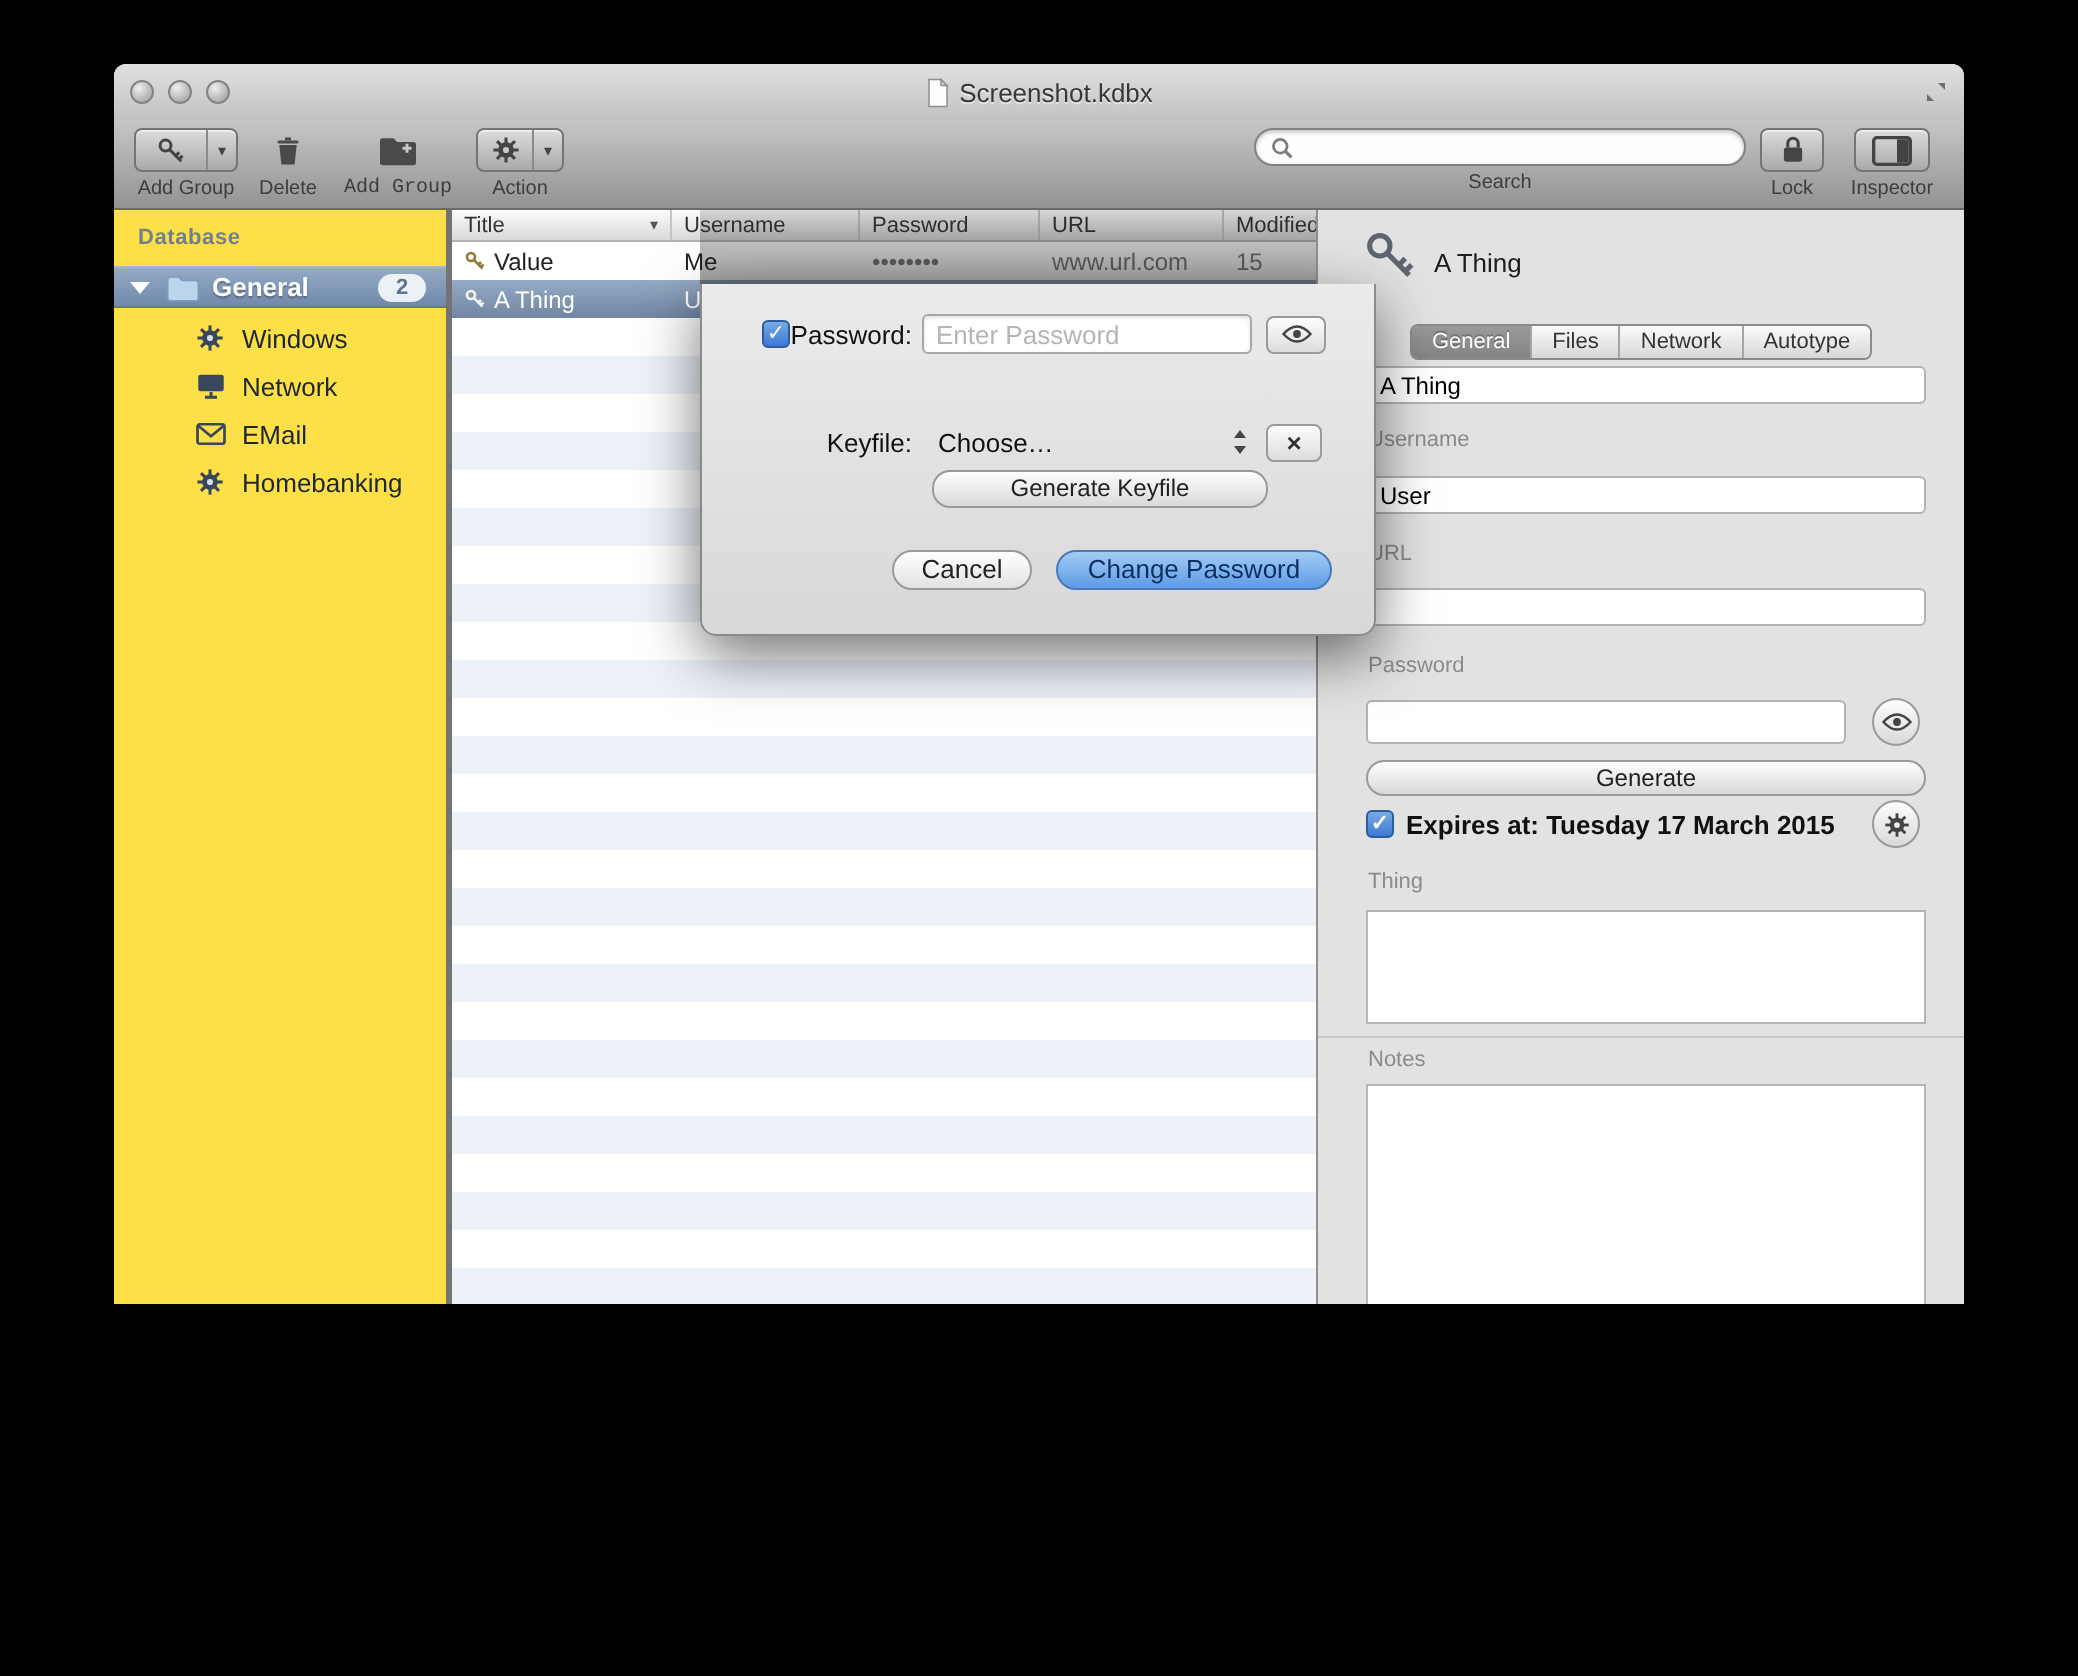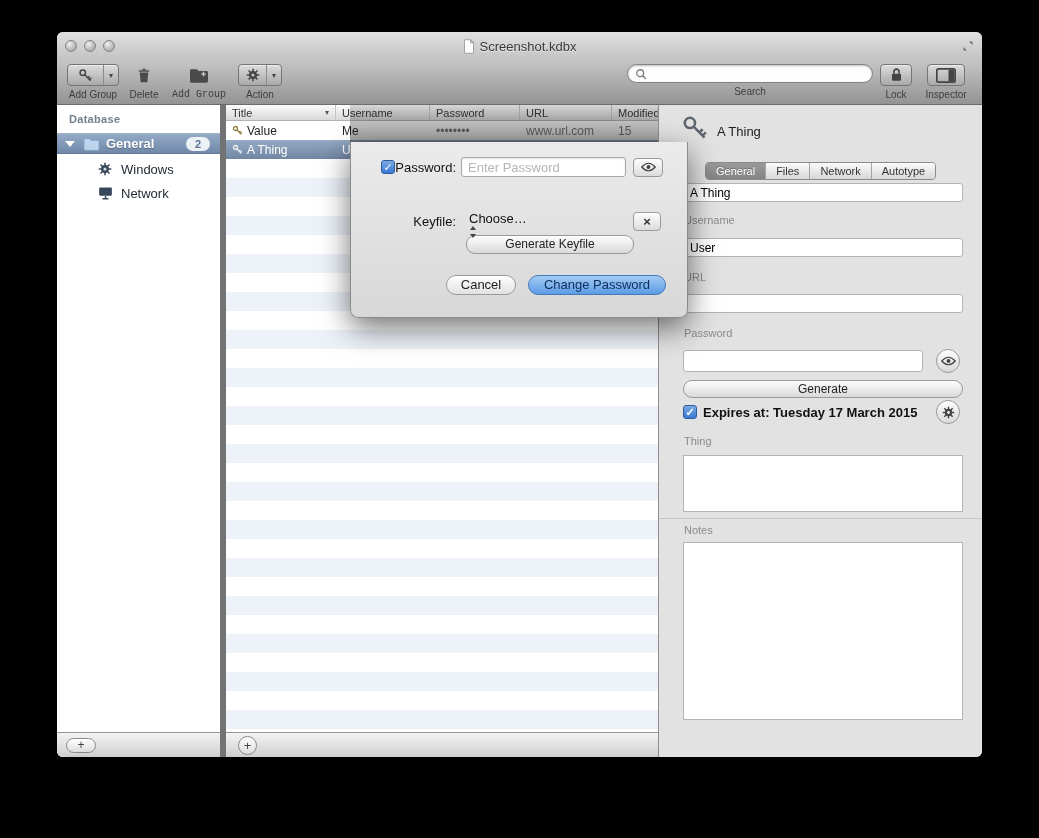--- a/index.html
+++ b/index.html
@@ -1,17 +1,17 @@
 <!DOCTYPE html>
 <html><head>
 <meta charset="utf-8">
 <style>
   * { margin:0; padding:0; box-sizing:border-box; }
   body { background:#000; font-family:"Liberation Sans", sans-serif; }
-  .screen { position:relative; width:1039px; height:838px; background:#000; overflow:hidden; }
+  .screen { position:relative; width:1039px; height:652px; background:#000; overflow:hidden; }
 
   .window { position:absolute; left:57px; top:32px; width:925px; height:725px;
             border-radius:6px; overflow:hidden; background:#e4e4e4;
             box-shadow:0 10px 30px rgba(0,0,0,.6); }
 
   
   .titlebar { position:absolute; left:0; top:0; right:0; height:28px;
               background:linear-gradient(#e0e0e0,#c3c3c3); }
   .title-center { height:28px; display:flex; align-items:center; justify-content:center; gap:5px;
                   color:#383838; font-size:13px; text-shadow:0 1px 0 rgba(255,255,255,.5); }
@@ -35,21 +35,21 @@
   .split .seg-b { width:15px; border-left:1px solid #8a8a8a; display:flex; align-items:center; justify-content:center;
                   font-size:8px; color:#444; }
   .search-field { height:19px; border-radius:10px; background:#fdfdfd; border:1px solid #828282;
                   box-shadow:inset 0 1px 2px rgba(0,0,0,.25); display:flex; align-items:center; padding:0 7px; gap:4px; }
   .search-field input { border:none; outline:none; background:transparent; flex:1; font-size:12px; height:15px; }
 
   
   .content { position:absolute; left:0; top:73px; right:0; bottom:0; }
 
   .sidebar { position:absolute; left:0; top:0; width:169px; height:652px;
-             background:#ffffff; border-right:6px solid #737373;padding-left:15px; }
+             background:#fde047; border-right:3px solid #737373;padding-left:15px; }
   .db-header { position:absolute; left:12px; top:8px; font-size:11px; font-weight:bold;
                color:#71808f; letter-spacing:.3px; }
   .group-row { position:absolute; left:0; top:28px; width:100%; height:21px;
                background:linear-gradient(#94aac5,#7089aa);
                border-top:1px solid #a3b5cb; border-bottom:1px solid #64799a;
                display:flex; align-items:center; color:#fff; font-weight:bold; font-size:13px;
                text-shadow:0 1px 1px rgba(0,0,0,.3); }
   .disclosure { width:0; height:0; border-left:5px solid transparent; border-right:5px solid transparent;
                 border-top:6px solid #fff; margin:0 8px 0 8px; }
   .group-row .gicon { margin-right:6px; display:flex; }
@@ -126,21 +126,21 @@
            padding:14px 21px 14px 14px; font-size:13px; color:#111; }
   .srow { display:flex; align-items:center; height:22px; position:relative; }
   .srow .slbl { width:96px; text-align:right; padding-right:5px; flex:none; }
   .sinput { width:165px; height:20px; border:1px solid #a8a8a8; border-radius:3px; background:#fff;
             box-shadow:inset 0 1px 2px rgba(0,0,0,.12); font-size:13px; padding:0 6px; outline:none; margin-right:7px; }
   .sinput::placeholder { color:#b5b5b5; }
   .mini-btn { width:30px; height:19px; border:1px solid #9a9a9a; border-radius:4px;
               background:linear-gradient(#fdfdfd,#dcdcdc); display:flex; align-items:center; justify-content:center;
               font-size:13px; color:#333; flex:none; }
   .sheet-checkbox { position:absolute; left:16px; top:4px; }
-  .popup { width:165px; height:20px; display:flex; padding:0 2px 0 8px; margin-right:7px;flex-direction:column; }
+  .popup { width:165px; height:20px; display:flex; align-items:center; padding:0 2px 0 8px; margin-right:7px; }
   .popup .val { flex:1; }
   .genkey { margin:3px 0 0 101px; width:168px; height:19px; border-radius:9px; border:1px solid #9a9a9a;
             background:linear-gradient(#fdfdfd,#d9d9d9); font-size:12px; color:#222; text-align:center; line-height:17px; }
   .btnrow { margin-top:21px; display:flex; justify-content:flex-end; gap:12px; height:20px; }
   .btn { height:20px; border-radius:10px; border:1px solid #9a9a9a; background:linear-gradient(#ffffff,#e2e2e2);
          font-size:13px; color:#222; padding:0 14px; line-height:18px; text-align:center; }
   .btn.default { background:linear-gradient(#a3cbf4,#5d9be6); border-color:#4879b8; color:#0d2f5e; width:138px; padding:0; }
   .btn.cancel { width:70px; padding:0; }
 
   svg { display:block; }
@@ -296,20 +296,44 @@
           </div>
           <div class="side-item">
             <span class="icn">
               <svg width="15" height="14" viewBox="0 0 20 18">
                   <rect x="1.5" y="1.5" width="17" height="11" rx="1.5" fill="#39475a"></rect>
                   <line x1="10" y1="13" x2="10" y2="16" stroke="#39475a" stroke-width="2"></line>
                   <line x1="6" y1="16.5" x2="14" y2="16.5" stroke="#39475a" stroke-width="2"></line>
                 </svg>
             </span>
             <span>Network</span>
+          </div>
+          <div class="side-item">
+            <span class="icn">
+              <svg width="15" height="12" viewBox="0 0 20 15">
+                  <rect x="1" y="1" width="18" height="13" rx="1.5" fill="none" stroke="#39475a" stroke-width="1.8"></rect>
+                  <path d="M1.5 2 L10 9 L18.5 2" fill="none" stroke="#39475a" stroke-width="1.8"></path>
+                </svg>
+            </span>
+            <span>EMail</span>
+          </div>
+          <div class="side-item">
+            <span class="icn">
+              <svg width="14" height="14" viewBox="0 0 20 20">
+                  <g stroke="#39475a" stroke-width="2.2">
+                    <line x1="10" y1="1" x2="10" y2="19"></line>
+                    <line x1="1" y1="10" x2="19" y2="10"></line>
+                    <line x1="3.6" y1="3.6" x2="16.4" y2="16.4"></line>
+                    <line x1="3.6" y1="16.4" x2="16.4" y2="3.6"></line>
+                  </g>
+                  <circle cx="10" cy="10" r="5.6" fill="#39475a"></circle>
+                  <circle cx="10" cy="10" r="2.2" fill="#d4dde6"></circle>
+                </svg>
+            </span>
+            <span>Homebanking</span>
           </div>
         </div>
         <div class="panel-bottom">
           <div class="pill-plus">+</div>
         </div>
       </div>
 
       <div class="list-panel">
         <div class="list-header">
           <div class="hcell c-title">

